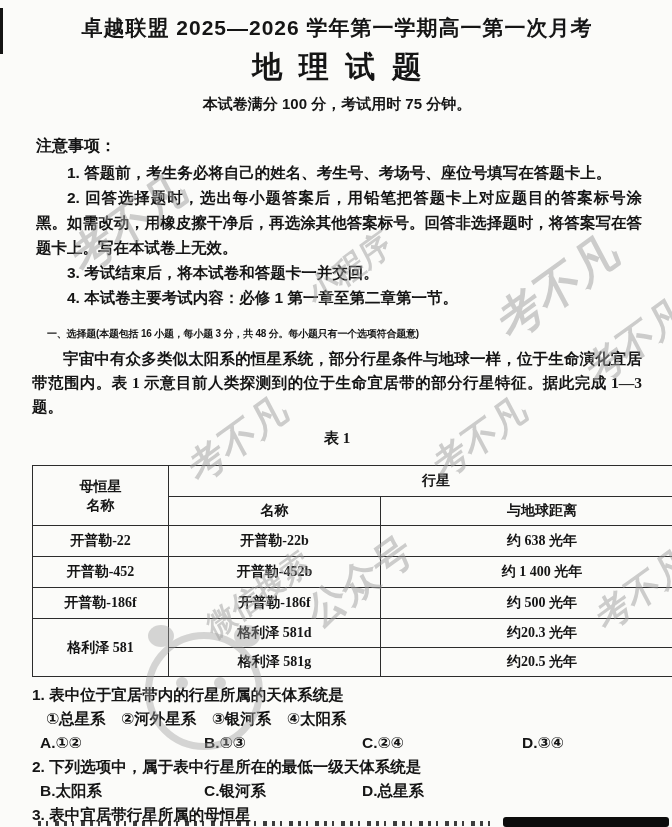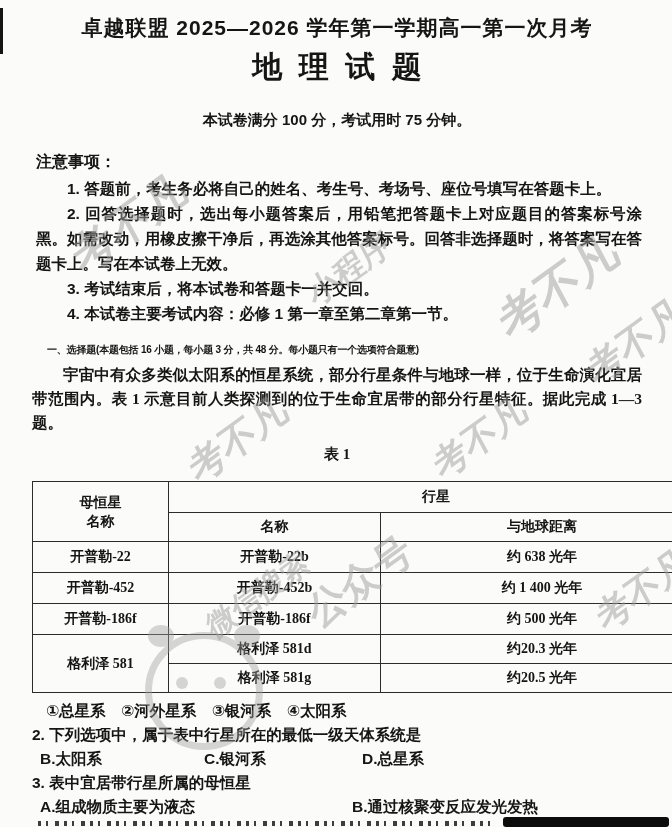--- a/index.html
+++ b/index.html
@@ -28,21 +28,21 @@
     text-align:center;
     font-size:30px;font-weight:800;
     letter-spacing:0.55em;
     text-indent:0.55em; 
     line-height:38px;
     margin:6px 0 0 0;
   }
   .exam-info{
     text-align:center;
     font-size:15px;font-weight:700;
-    margin:24px 0 0 0;line-height:20px;
+    margin:8px 0 0 0;line-height:20px;
   }
   
   .notice{margin-top:20px;}
   .notice-heading{
     font-size:16px;font-weight:800;line-height:24px;margin:0 0 2px 4px;
   }
   .notice p{
     margin:0 0 0 4px;
     font-size:15.5px;font-weight:700;
     line-height:25px;
@@ -235,21 +235,28 @@
     <tr class="rs">
       <td>格利泽 581g</td>
       <td>约20.5 光年</td>
     </tr>
   </tbody>
     </table>
 
   <div class="questions">
 
     <div>
+      <p class="q-stem">1. 表中位于宜居带内的行星所属的天体系统是</p>
       <p class="q-sub">①总星系　②河外星系　③银河系　④太阳系</p>
+      <div class="choices4">
+        <span>A.①②</span>
+        <span>B.①③</span>
+        <span>C.②④</span>
+        <span>D.③④</span>
+      </div>
     </div>
 
     <div>
       <p class="q-stem">2. 下列选项中，属于表中行星所在的最低一级天体系统是</p>
       <div class="choices4">
         <span>B.太阳系</span>
         <span>C.银河系</span>
         <span>D.总星系</span>
       </div>
     </div>

